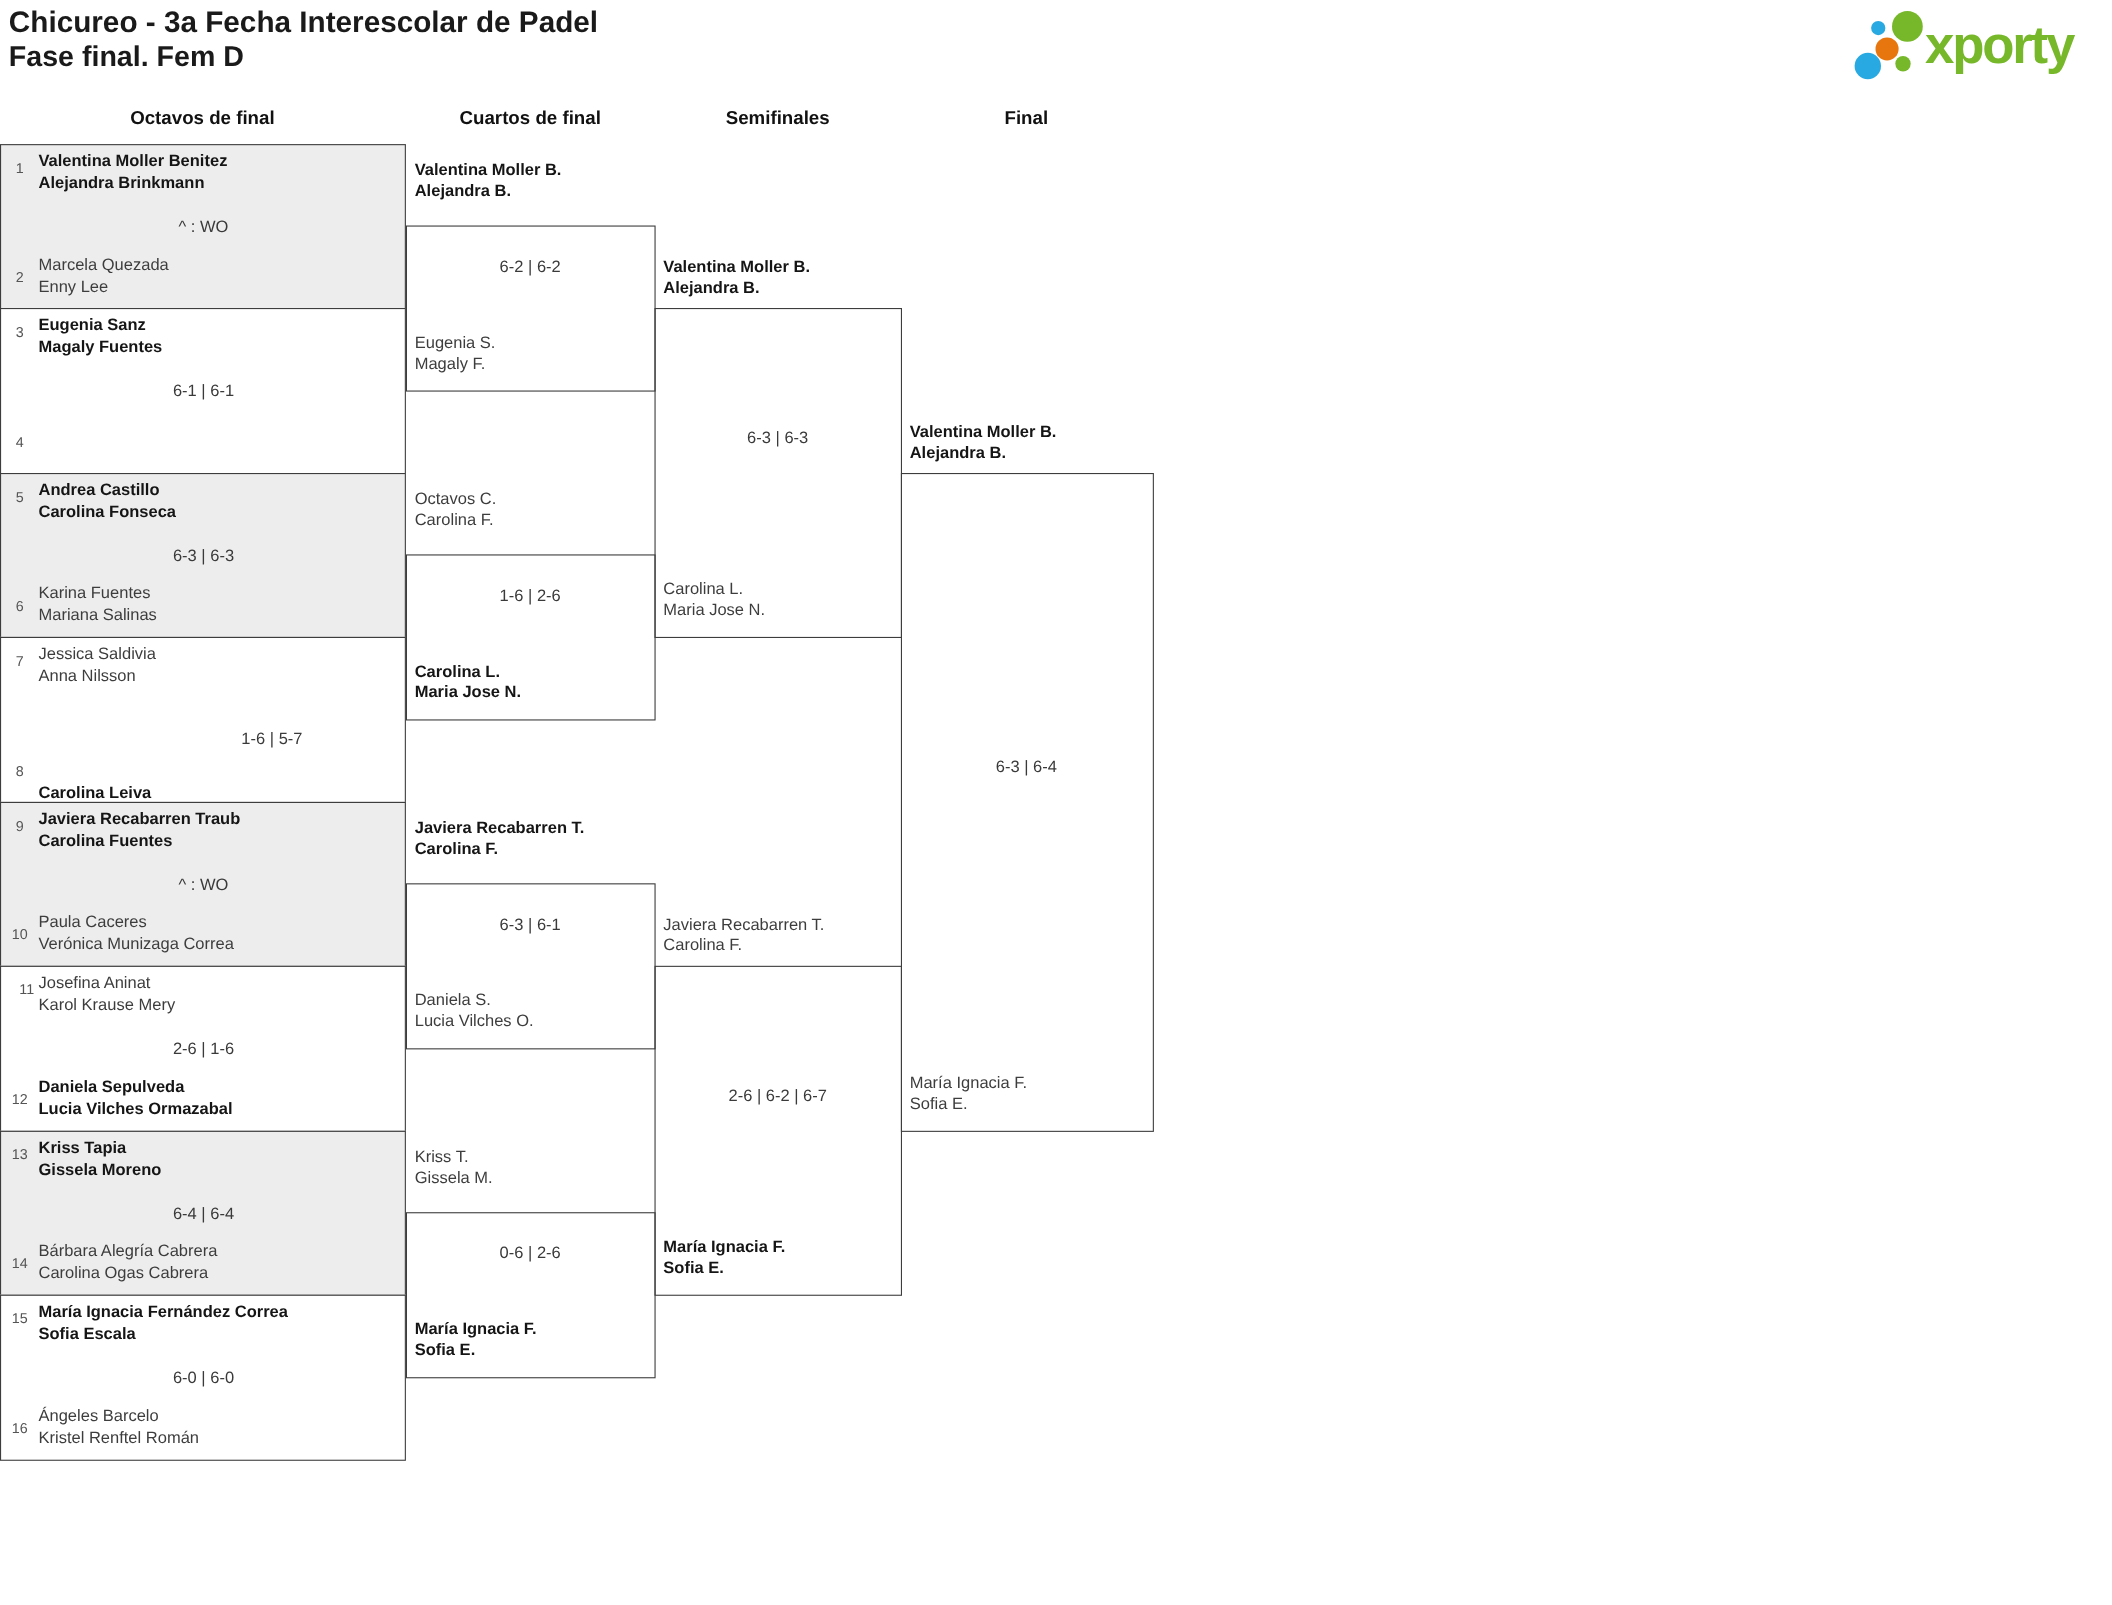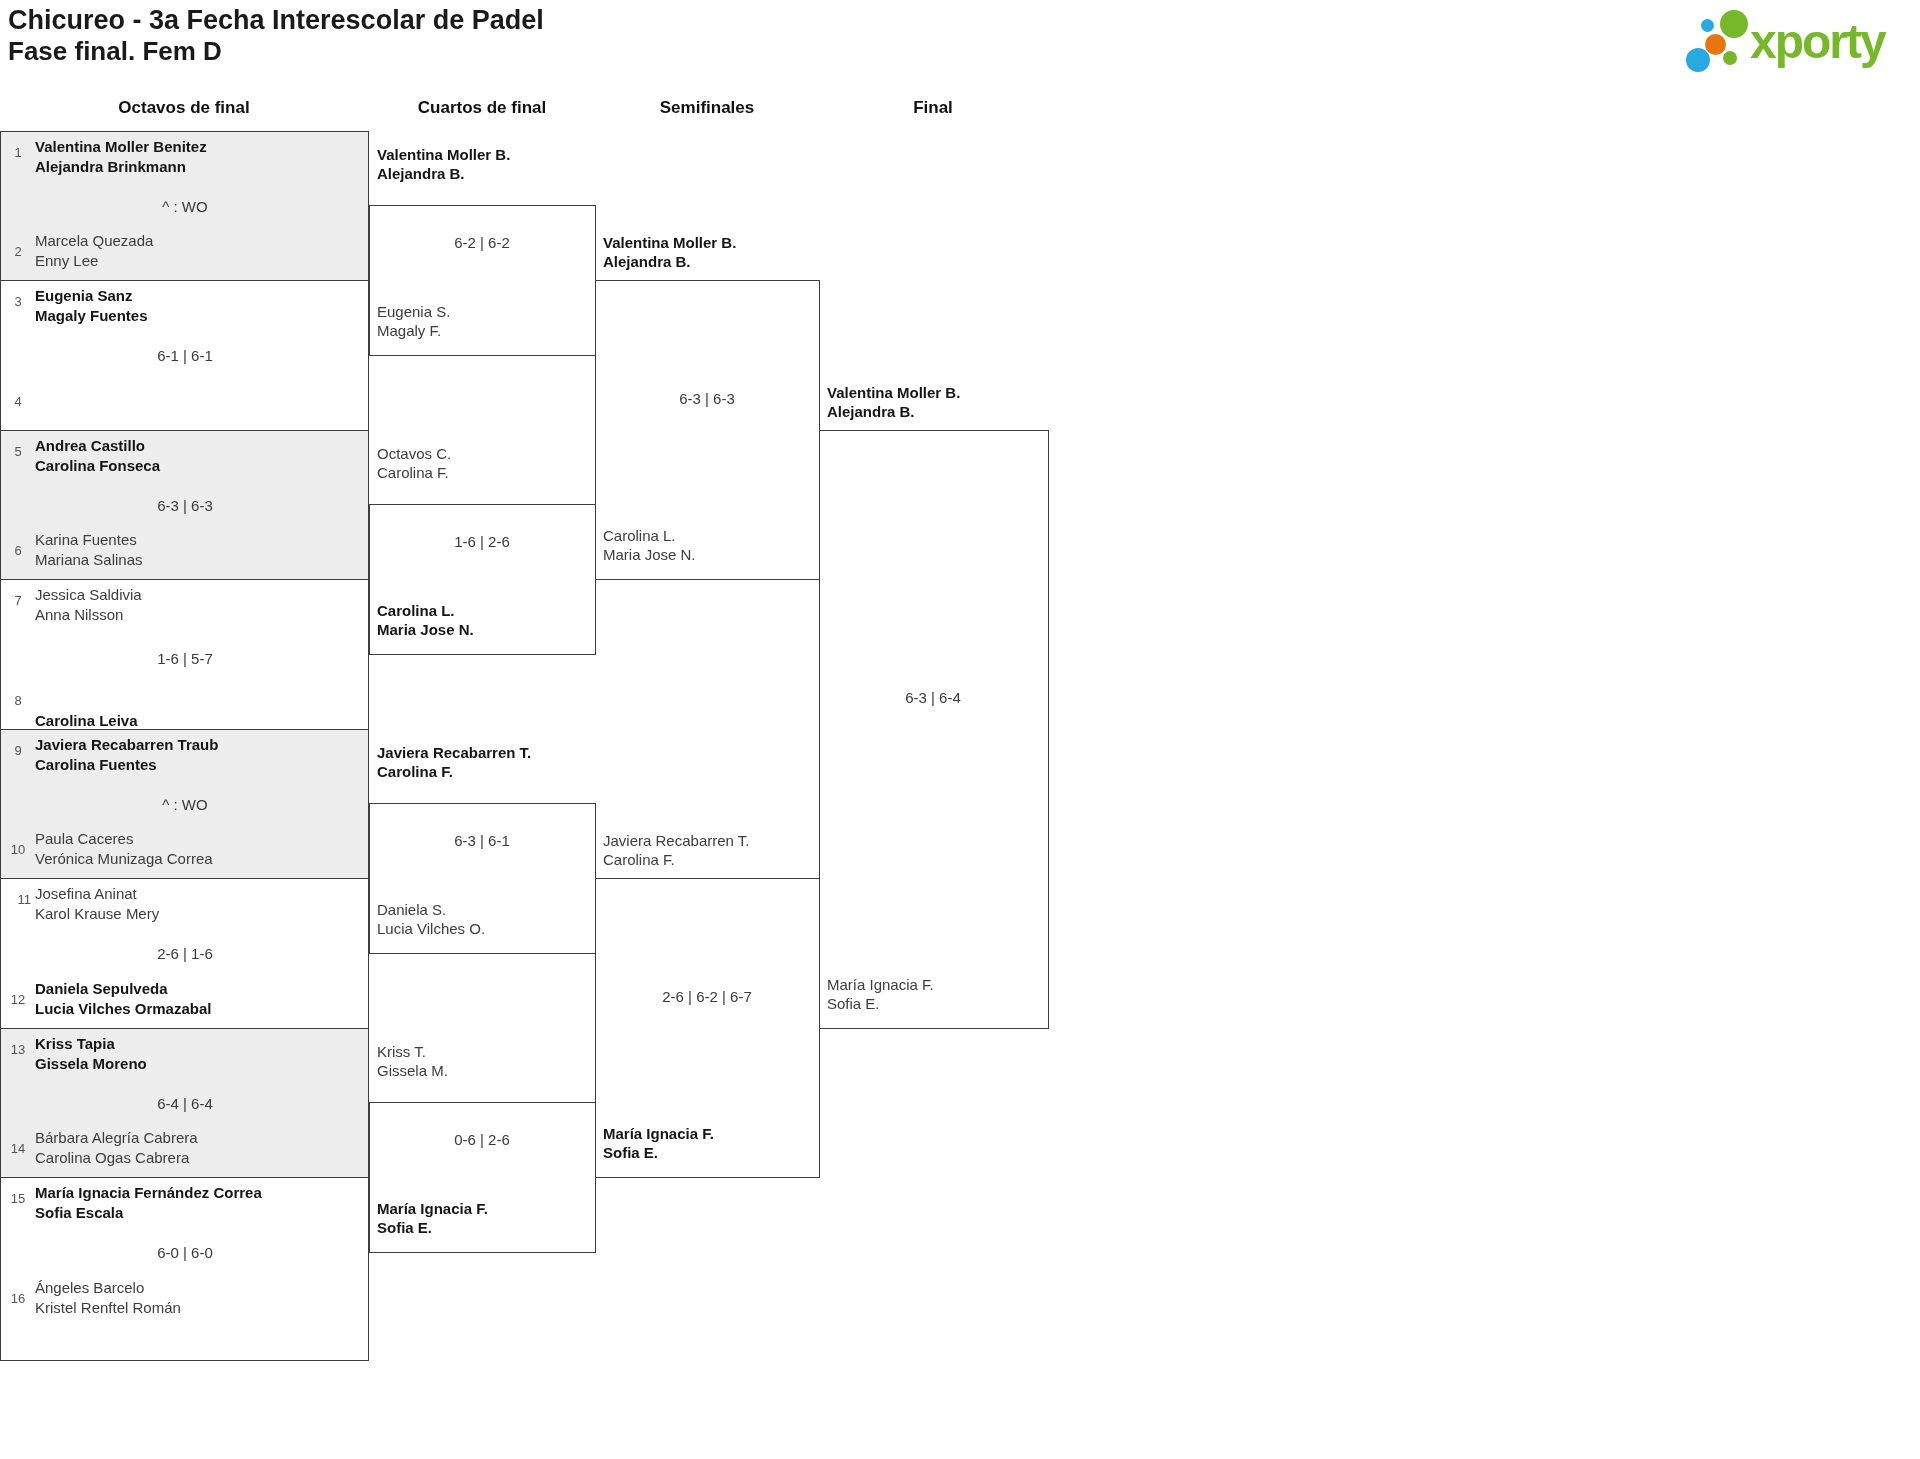--- a/index.html
+++ b/index.html
@@ -77,21 +77,21 @@
           <div>Mariana Salinas</div>
         </div>
         <div class="seed" style="top:113px;">6</div>
       </div>
       <div class="rbox" style="top:579px;height:151px;">
         <div class="seed" style="top:14px;">7</div>
         <div class="team" style="left:34px;top:5px;">
           <div>Jessica Saldivia</div>
           <div>Anna Nilsson</div>
         </div>
-        <div class="score" style="left:94px;top:69px;">1-6 | 5-7</div>
+        <div class="score" style="left:94px;top:82px;text-align:right;">1-6 | 5-7</div>
         <div class="team win" style="left:34px;top:96px;margin-top:35px;">
           <div>Carolina Leiva</div>
           <div>Maria Jose Narvaez</div>
         </div>
         <div class="seed" style="top:114px;">8</div>
       </div>
       <div class="rbox grey" style="top:729px;height:150px;">
         <div class="seed" style="top:14px;">9</div>
         <div class="team win" style="left:34px;top:5px;">
           <div>Javiera Recabarren Traub</div>
@@ -123,21 +123,21 @@
           <div>Kriss Tapia</div>
           <div>Gissela Moreno</div>
         </div>
         <div class="score" style="left:94px;top:65px;">6-4 | 6-4</div>
         <div class="team" style="left:34px;top:99px;">
           <div>Bárbara Alegría Cabrera</div>
           <div>Carolina Ogas Cabrera</div>
         </div>
         <div class="seed" style="top:113px;">14</div>
       </div>
-      <div class="rbox" style="top:1177px;height:184px;padding-left:32px;">
+      <div class="rbox" style="top:1177px;height:151px;padding-left:32px;">
         <div class="seed" style="top:14px;">15</div>
         <div class="team win" style="left:34px;top:5px;">
           <div>María Ignacia Fernández Correa</div>
           <div>Sofia Escala</div>
         </div>
         <div class="score" style="left:94px;top:65px;">6-0 | 6-0</div>
         <div class="team" style="left:34px;top:100px;">
           <div>Ángeles Barcelo</div>
           <div>Kristel Renftel Román</div>
         </div>

